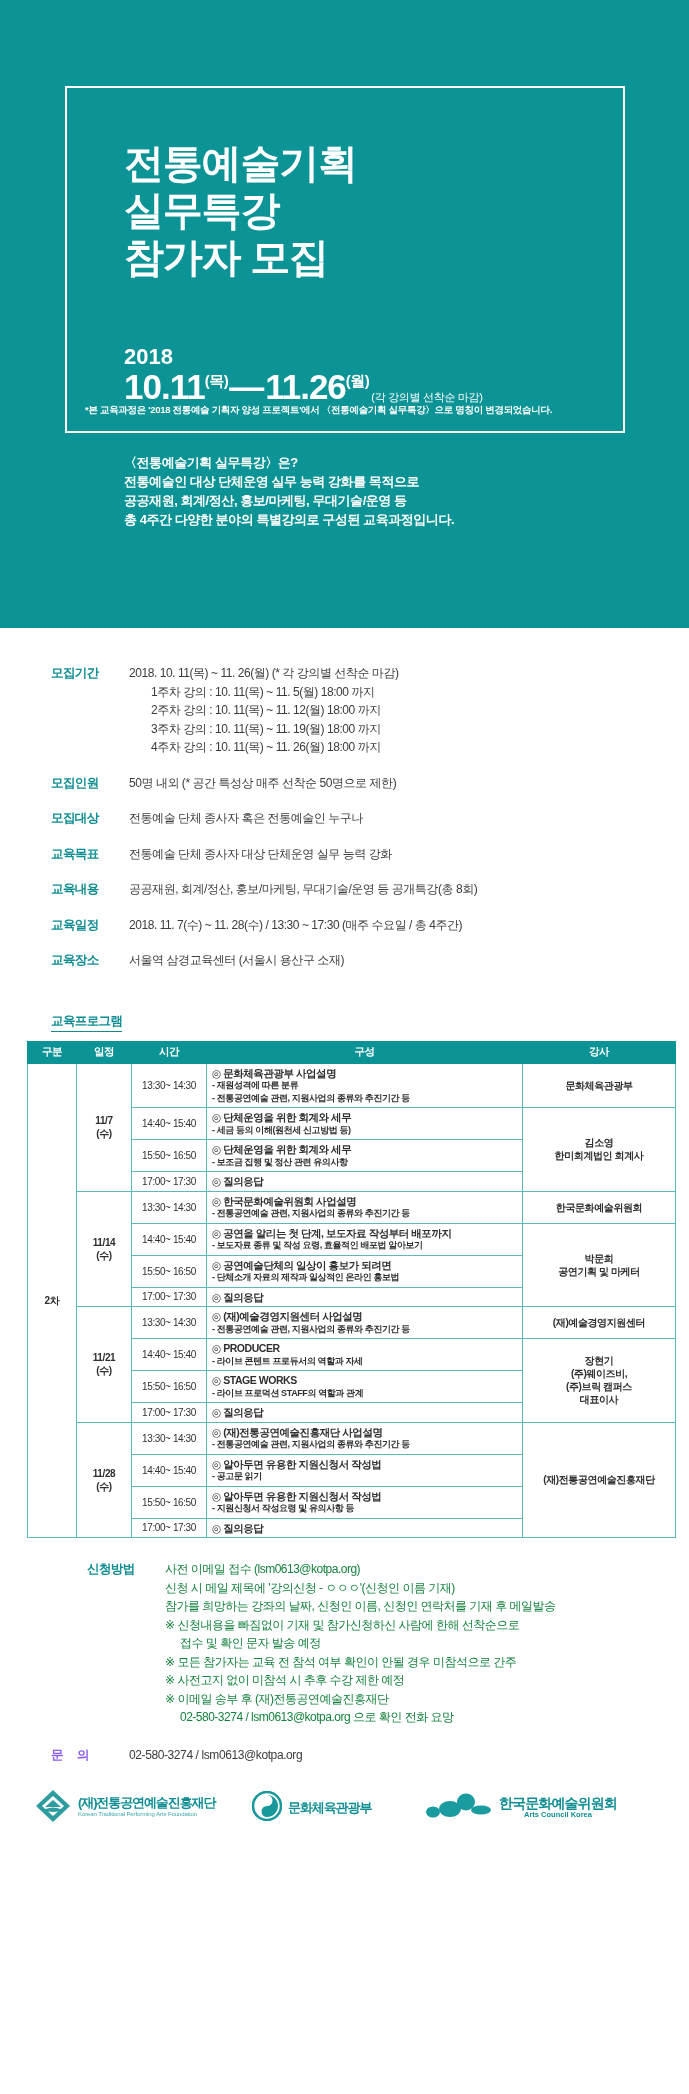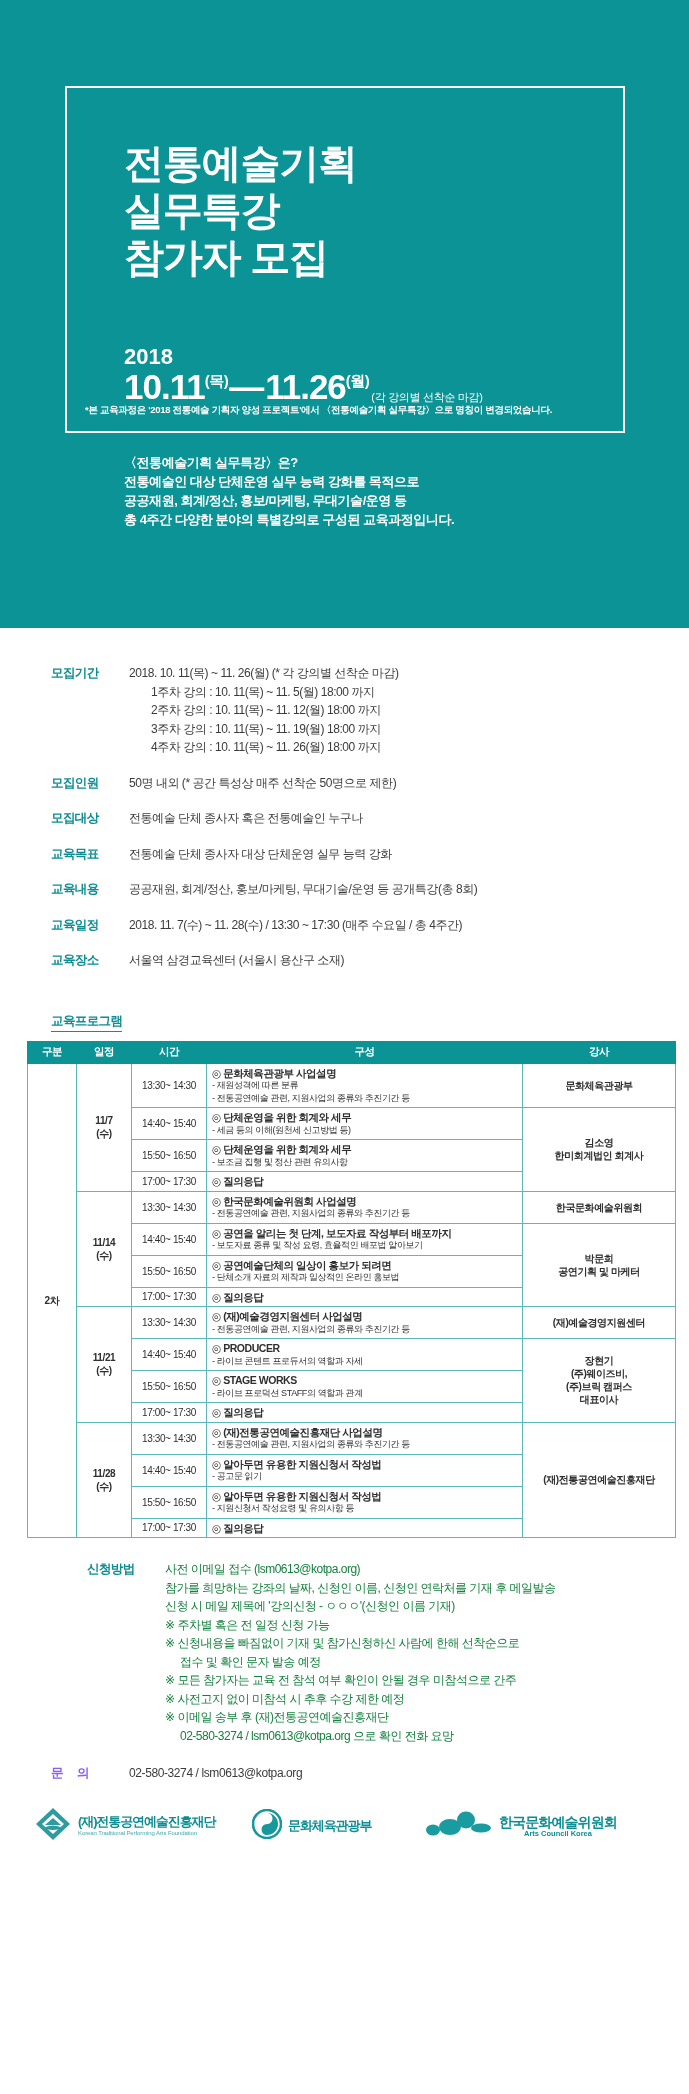--- a/index.html
+++ b/index.html
@@ -209,20 +209,21 @@
     display: block;
     font-weight: bold;
     font-size: 10.5px;
     letter-spacing: -0.45px;
   }
   td.c-body .t2 {
     display: block;
     font-size: 9px;
     letter-spacing: -0.4px;
     margin-top: 0px;
+    font-weight: bold;
   }
   td.c-inst {
     text-align: center;
     font-size: 10px;
     font-weight: bold;
     line-height: 13px;
     letter-spacing: -0.45px;
   }
   .sep-top td { border-top: 1px solid #0b9396 !important; }
 
@@ -548,23 +549,22 @@
             </tr>
           </tbody>
       </table>
     </div>
   </div>
 
   <div class="apply">
     <div class="apply-label">신청방법</div>
     <div class="apply-body" id="apply-body">
         <span class="l">사전 이메일 접수 (lsm0613@kotpa.org)</span>
+        <span class="l">신청 시 메일 제목에 '강의신청 - ㅇㅇㅇ'(신청인 이름 기재)</span>
         <span class="l">참가를 희망하는 강좌의 날짜, 신청인 이름, 신청인 연락처를 기재 후 메일발송</span>
-        <span class="l">신청 시 메일 제목에 '강의신청 - ㅇㅇㅇ'(신청인 이름 기재)</span>
-        <span class="l">※ 주차별 혹은 전 일정 신청 가능</span>
         <span class="l">※ 신청내용을 빠짐없이 기재 및 참가신청하신 사람에 한해 선착순으로</span>
         <span class="l ind">접수 및 확인 문자 발송 예정</span>
         <span class="l">※ 모든 참가자는 교육 전 참석 여부 확인이 안될 경우 미참석으로 간주</span>
         <span class="l">※ 사전고지 없이 미참석 시 추후 수강 제한 예정</span>
         <span class="l">※ 이메일 송부 후 (재)전통공연예술진흥재단</span>
         <span class="l ind">02-580-3274 / lsm0613@kotpa.org 으로 확인 전화 요망</span>
       </div>
   </div>
 
   <div class="contact">

